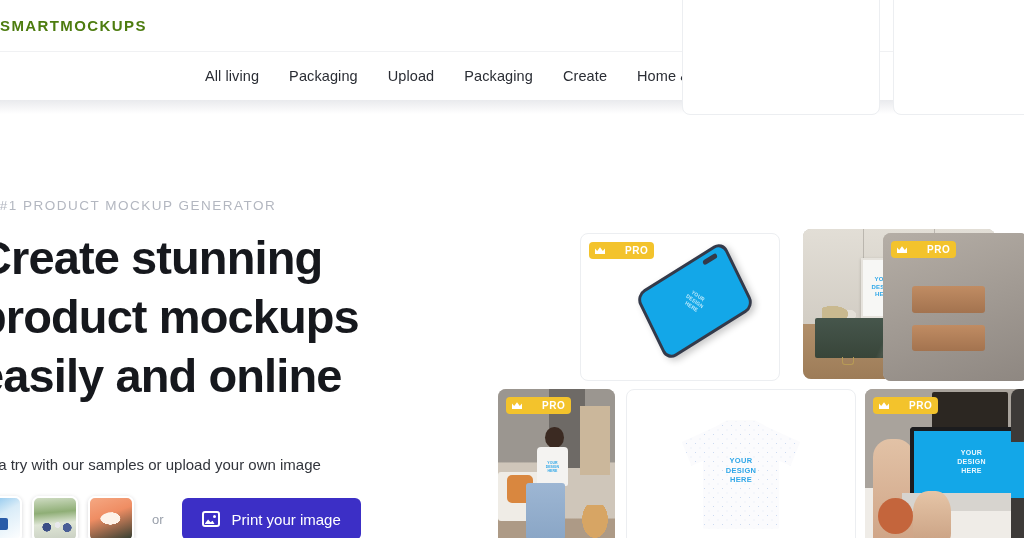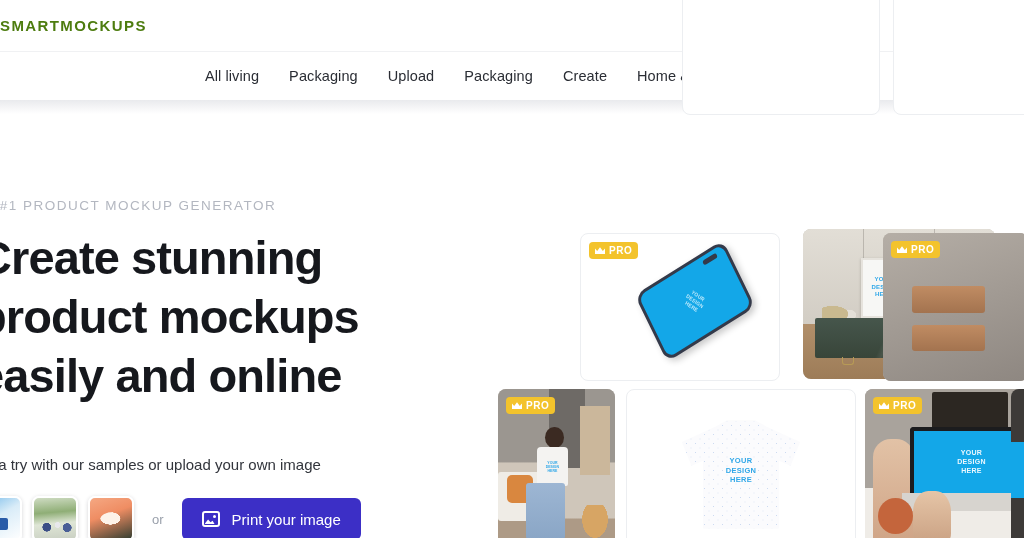--- a/index.html
+++ b/index.html
@@ -138,21 +138,21 @@
     position:absolute;
     background:#fff;
     border:1px solid #eceef1;
     border-radius:8px;
     overflow:hidden;
     cursor:pointer;
   }
 
   .pro-badge {
     position:absolute; left:8px; top:8px; z-index:5;
-    display:flex; align-items:center; gap:4px;
+    display:flex; align-items:center; gap:20px;
     background:#f3c32c; border-radius:4px;
     height:17px; padding:0 6px;
     color:#fff; font-size:10px; font-weight:700; letter-spacing:0.6px;
   }
   .crown {
     width:10px; height:7px; background:#fff; flex:none;
     clip-path: polygon(0 100%, 0 22%, 22% 58%, 50% 5%, 78% 58%, 100% 22%, 100% 100%);
   }
 
   

